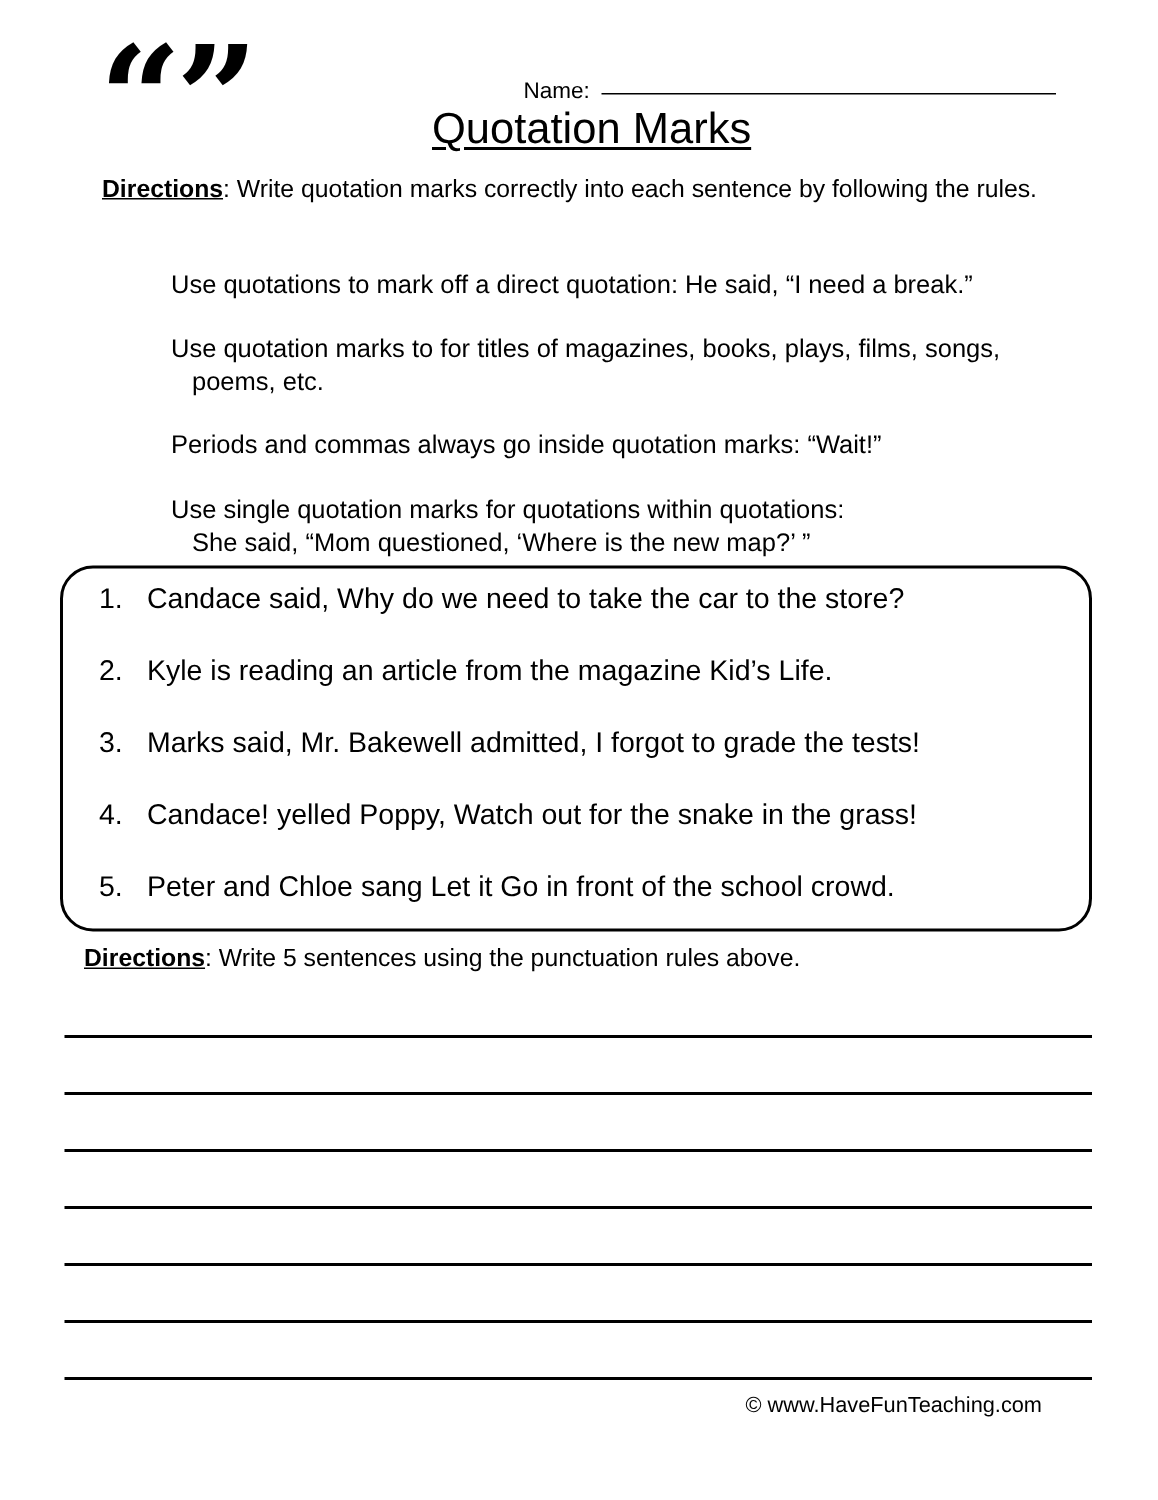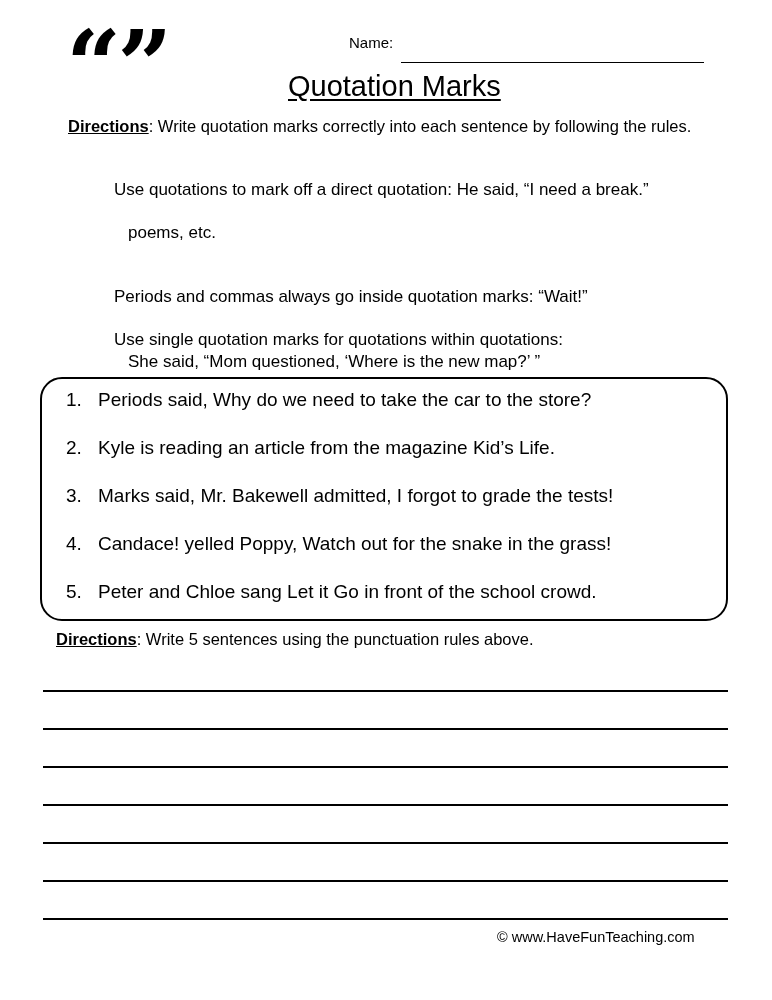--- a/index.html
+++ b/index.html
@@ -1,19 +1,19 @@
 <!DOCTYPE html>
 <html><head>
 <meta charset="utf-8">
 <style>
   html, body { margin: 0; padding: 0; background: #ffffff; }
   body { width: 772px; height: 1000px; position: relative; overflow: hidden; font-family: "Liberation Sans", sans-serif; color: #000; }
   .abs { position: absolute; }
   .quote-icon { left: 66px; top: 18px; font-family: "DejaVu Serif", serif; font-weight: bold; font-size: 96px; line-height: 1; letter-spacing: -4px; }
-  .name-label { left: 349px; top: 34px; font-size: 15px; }
+  .name-label { left: 349px; top: 52px; font-size: 15px; }
   .name-line { left: 401px; top: 62px; width: 303px; height: 0; border-bottom: 1.5px solid #000; }
   .title { left: 288px; top: 70px; font-size: 29px; text-decoration: underline; text-underline-offset: 3px; text-align: right; }
   .directions { left: 68px; top: 115px; width: 650px; font-size: 16.5px; line-height: 22px; }
   .dir-label { font-weight: bold; text-decoration: underline; }
   .rule { left: 114px; font-size: 17px; line-height: 22px; width: 590px; }
   .rule .cont { padding-left: 14px; display: block; }
   .box { left: 40px; top: 377px; width: 688px; height: 244px; border: 2px solid #000; border-radius: 22px; box-sizing: border-box; }
   .item { left: 66px; font-size: 19px; }
   .item .num { display: inline-block; width: 32px; }
   .dir2 { left: 56px; top: 630px; font-size: 16.5px; }
@@ -29,33 +29,34 @@
 <div class="abs title">Quotation Marks</div>
 
 <div class="abs directions">
   <span class="dir-label">Directions</span><span>: Write quotation marks correctly into each sentence by following the rules.</span>
 </div>
 
 <div class="abs rule" style="top:179px;">
   <span>Use quotations to mark off a direct quotation: He said, “I need a break.”</span>
 </div>
 <div class="abs rule" style="top:222px;">
+  <span>Use quotation marks to for titles of magazines, books, plays, films, songs,</span>
   <span class="cont">poems, etc.</span>
 </div>
 <div class="abs rule" style="top:286px;">
   <span>Periods and commas always go inside quotation marks: “Wait!”</span>
 </div>
 <div class="abs rule" style="top:329px;">
   <span>Use single quotation marks for quotations within quotations:</span>
   <span class="cont">She said, “Mom questioned, ‘Where is the new map?’ ”</span>
 </div>
 
 <div class="abs box"></div>
 <div class="abs item" style="top:389px;">
-  <span class="num">1.</span><span>Periods said, Why do we need to take the car to the store?</span>
+  <span class="num">1.</span><span>Candace said, Why do we need to take the car to the store?</span>
 </div>
 <div class="abs item" style="top:437px;">
   <span class="num">2.</span><span>Kyle is reading an article from the magazine Kid’s Life.</span>
 </div>
 <div class="abs item" style="top:485px;">
   <span class="num">3.</span><span>Marks said,  Mr. Bakewell admitted, I forgot to grade the tests!</span>
 </div>
 <div class="abs item" style="top:533px;">
   <span class="num">4.</span><span>Candace!  yelled Poppy, Watch out for the snake in the grass!</span>
 </div>

